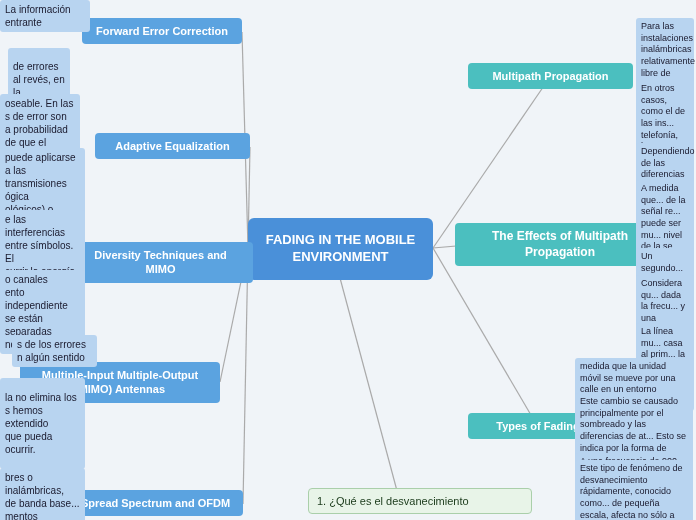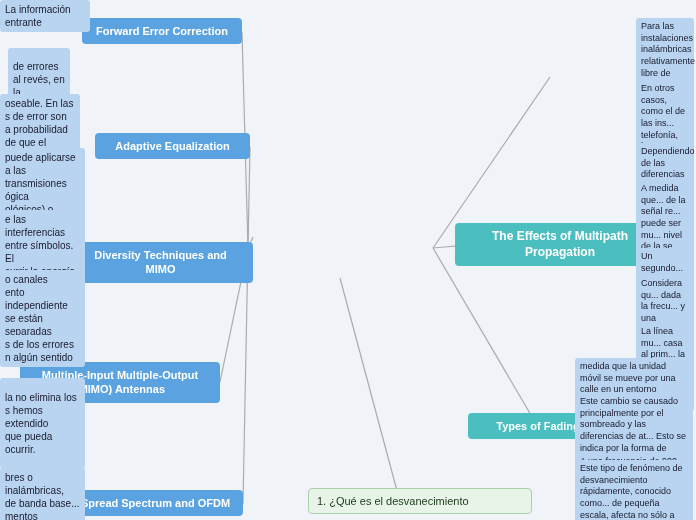--- a/index.html
+++ b/index.html
@@ -103,31 +103,33 @@
     <line x1="248" y1="248" x2="220" y2="382" stroke="#aaa" stroke-width="1.2"></line>
     <line x1="248" y1="248" x2="243" y2="504" stroke="#aaa" stroke-width="1.2"></line>
 
     <line x1="433" y1="248" x2="550" y2="77" stroke="#aaa" stroke-width="1.2"></line>
     <line x1="433" y1="248" x2="560" y2="237" stroke="#aaa" stroke-width="1.2"></line>
     <line x1="433" y1="248" x2="538" y2="427" stroke="#aaa" stroke-width="1.2"></line>
 
     <line x1="340" y1="278" x2="400" y2="502" stroke="#aaa" stroke-width="1.2"></line>
   </svg>
 
+  <div class="node node-center" style="left:248px; top:218px; width:185px;">FADING IN THE MOBILE ENVIRONMENT</div>
 
   <div class="node node-blue" style="left:82px; top:18px; width:160px;">Forward Error Correction</div>
 
   <div class="node node-blue" style="left:95px; top:133px; width:155px;">Adaptive Equalization</div>
 
   <div class="node node-blue" style="left:68px; top:223px; width:185px;margin-top:19px;">Diversity Techniques and MIMO</div>
 
   <div class="node node-blue" style="left:20px; top:362px; width:200px;">Multiple-Input Multiple-Output (MIMO) Antennas</div>
 
   <div class="node node-blue" style="left:68px; top:490px; width:175px;">Spread Spectrum and OFDM</div>
 
+  <div class="node node-teal" style="left:468px; top:63px; width:165px;">Multipath Propagation</div>
 
   <div class="node node-teal" style="left:455px; top:223px; width:210px; font-size:12px;">The Effects of Multipath Propagation</div>
 
   <div class="node node-teal" style="left:468px; top:413px; width:140px;">Types of Fading</div>
 
   <div class="node node-info" style="left:0px; top:0px; width:90px; padding:3px 5px;">
     La información<br>entrante
   </div>
 
   <div class="node node-info" style="left:8px; top:48px; width:62px; padding:12px 5px;">
@@ -143,21 +145,21 @@
   </div>
 
   <div class="node node-info" style="left:0px; top:210px; width:85px; padding:3px 5px;">
     e las interferencias entre símbolos. El<br>currir la energía de los símbolos<br>ñal.
   </div>
 
   <div class="node node-info" style="left:0px; top:270px; width:85px; padding:3px 5px;">
     o canales<br>ento independiente<br>se están separadas<br>nca de forma
   </div>
 
-  <div class="node node-info" style="left:0px; top:335px; width:85px; padding:3px 5px;">
+  <div class="node node-info" style="left:12px; top:335px; width:85px; padding:3px 5px;">
     s de los errores<br>n algún sentido
   </div>
 
   <div class="node node-info" style="left:0px; top:378px; width:85px; padding:13px 5px;">
     la no elimina los<br>s hemos extendido<br>que pueda ocurrir.
   </div>
 
   <div class="node node-info" style="left:0px; top:468px; width:85px; padding:3px 5px;">
     bres o inalámbricas,<br>de banda base...<br>mentos requeridos.
   </div>

